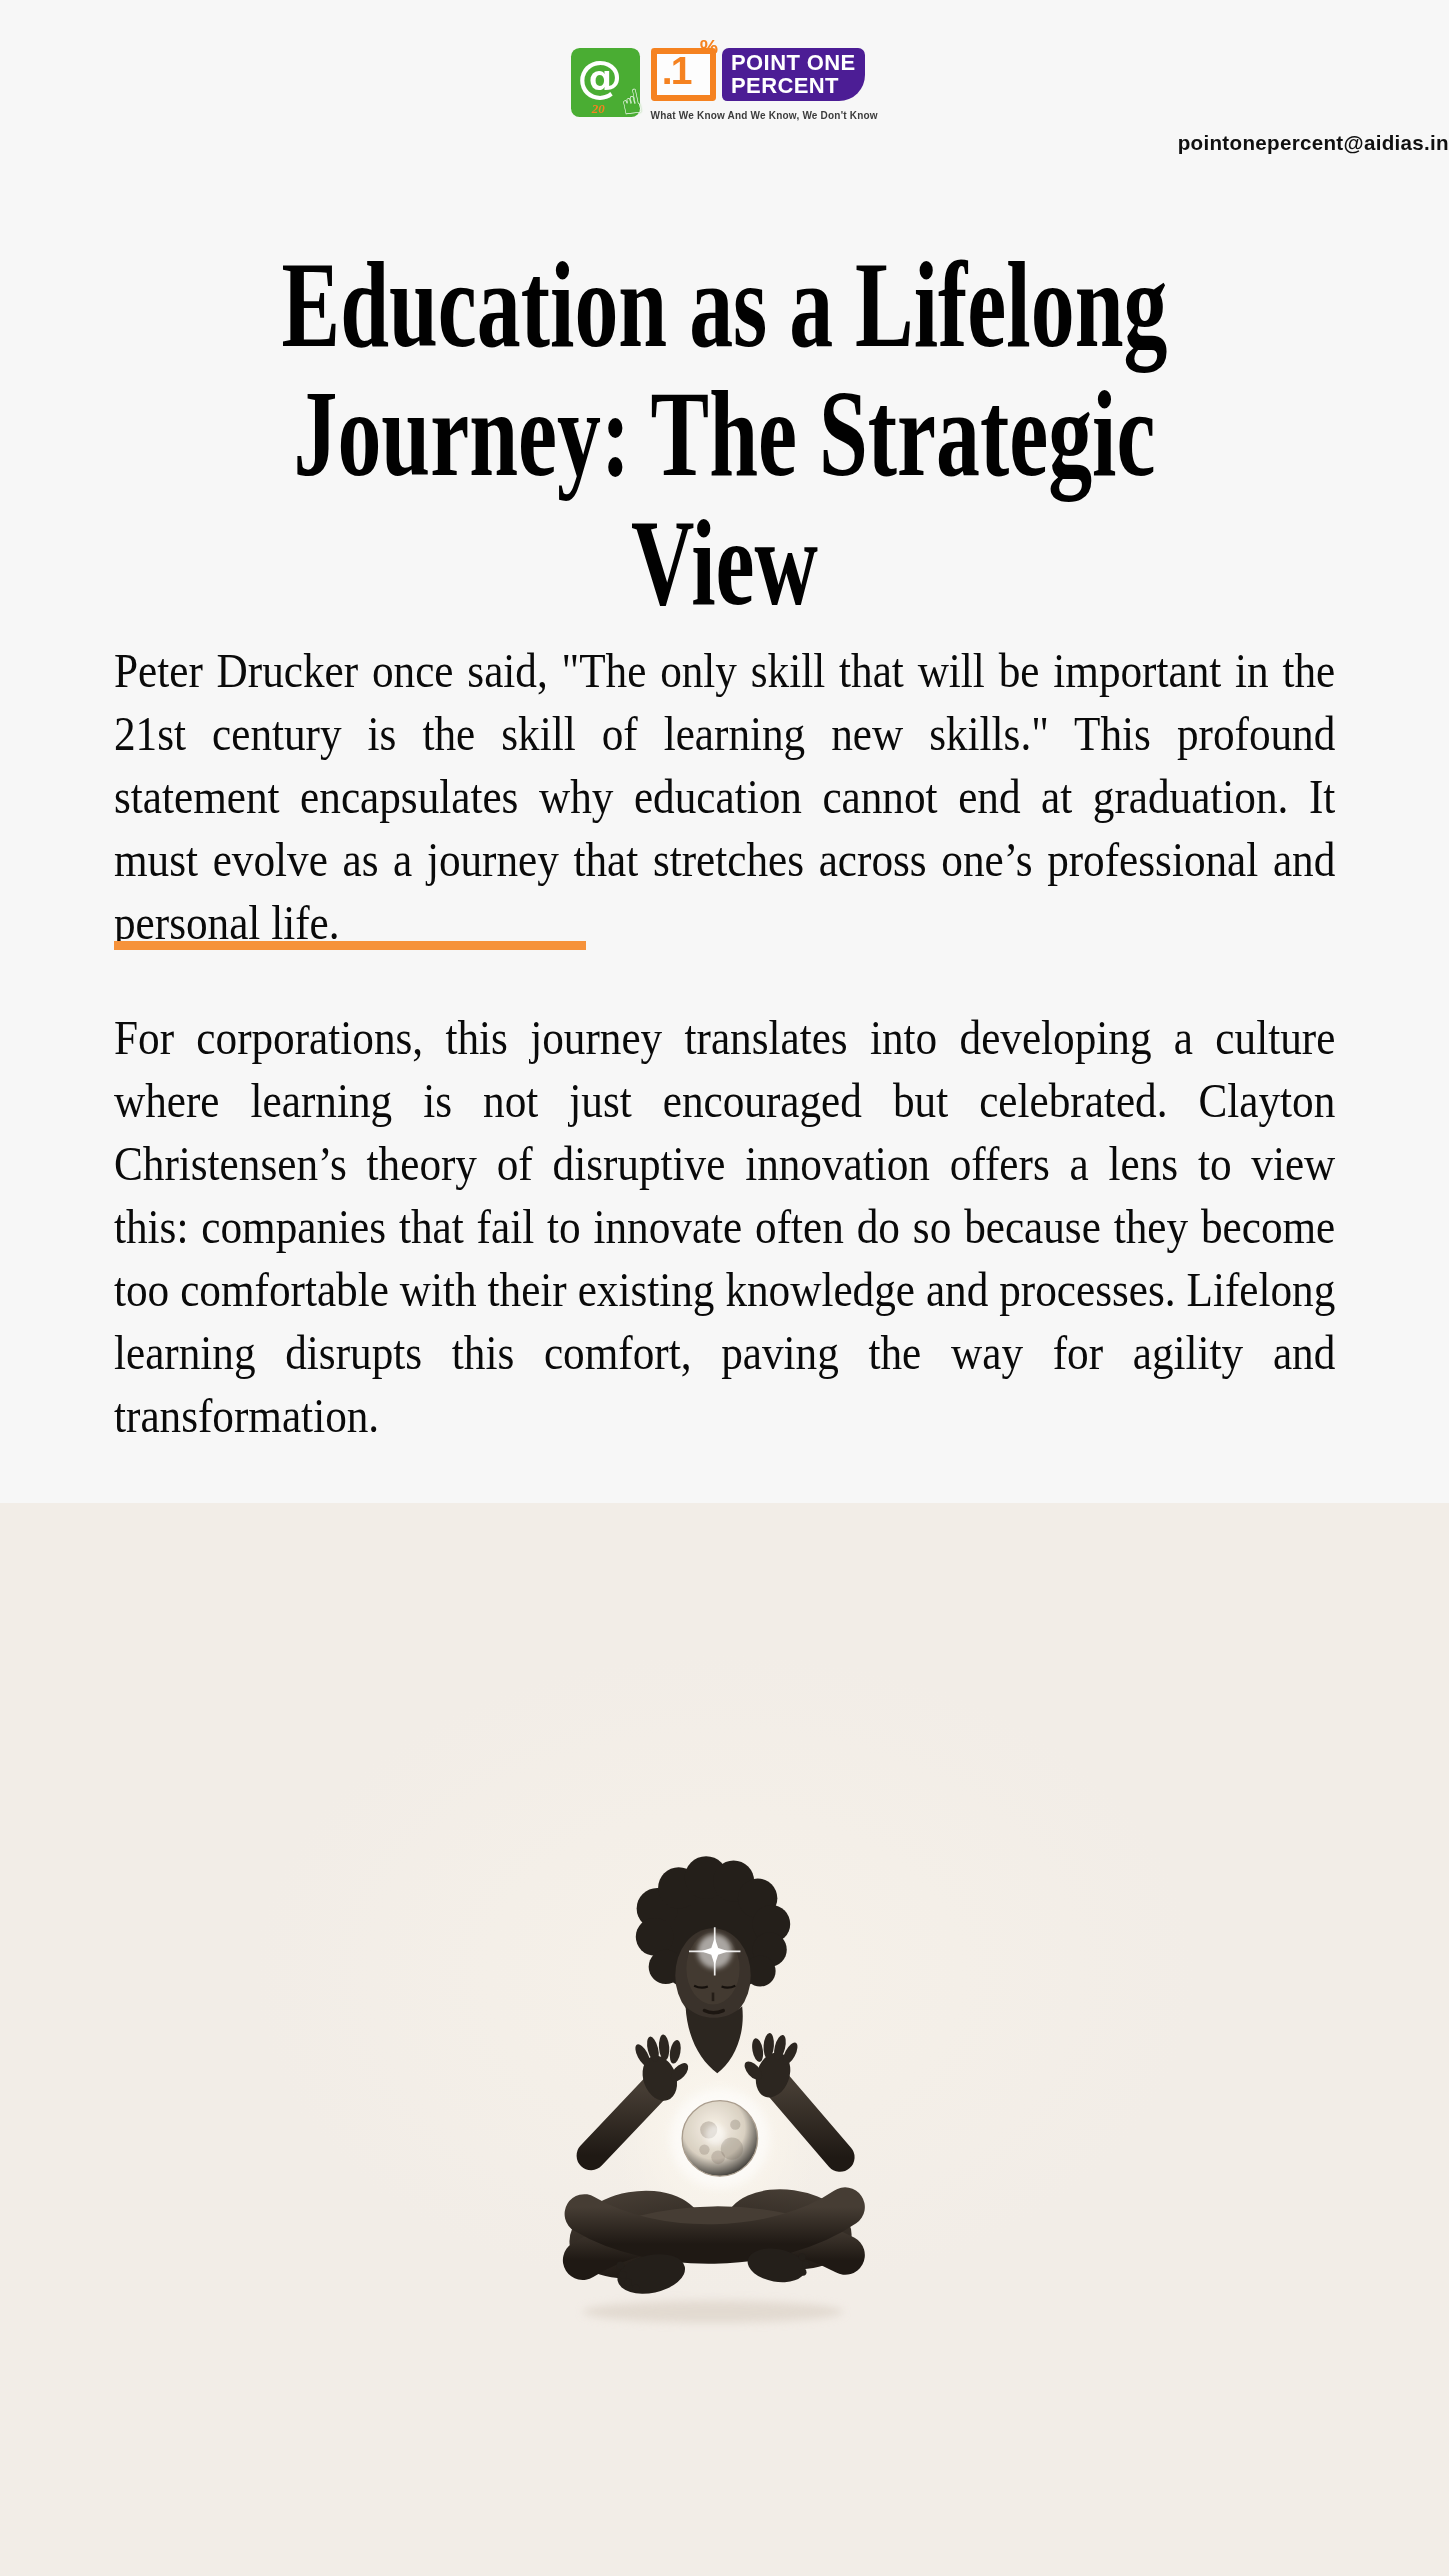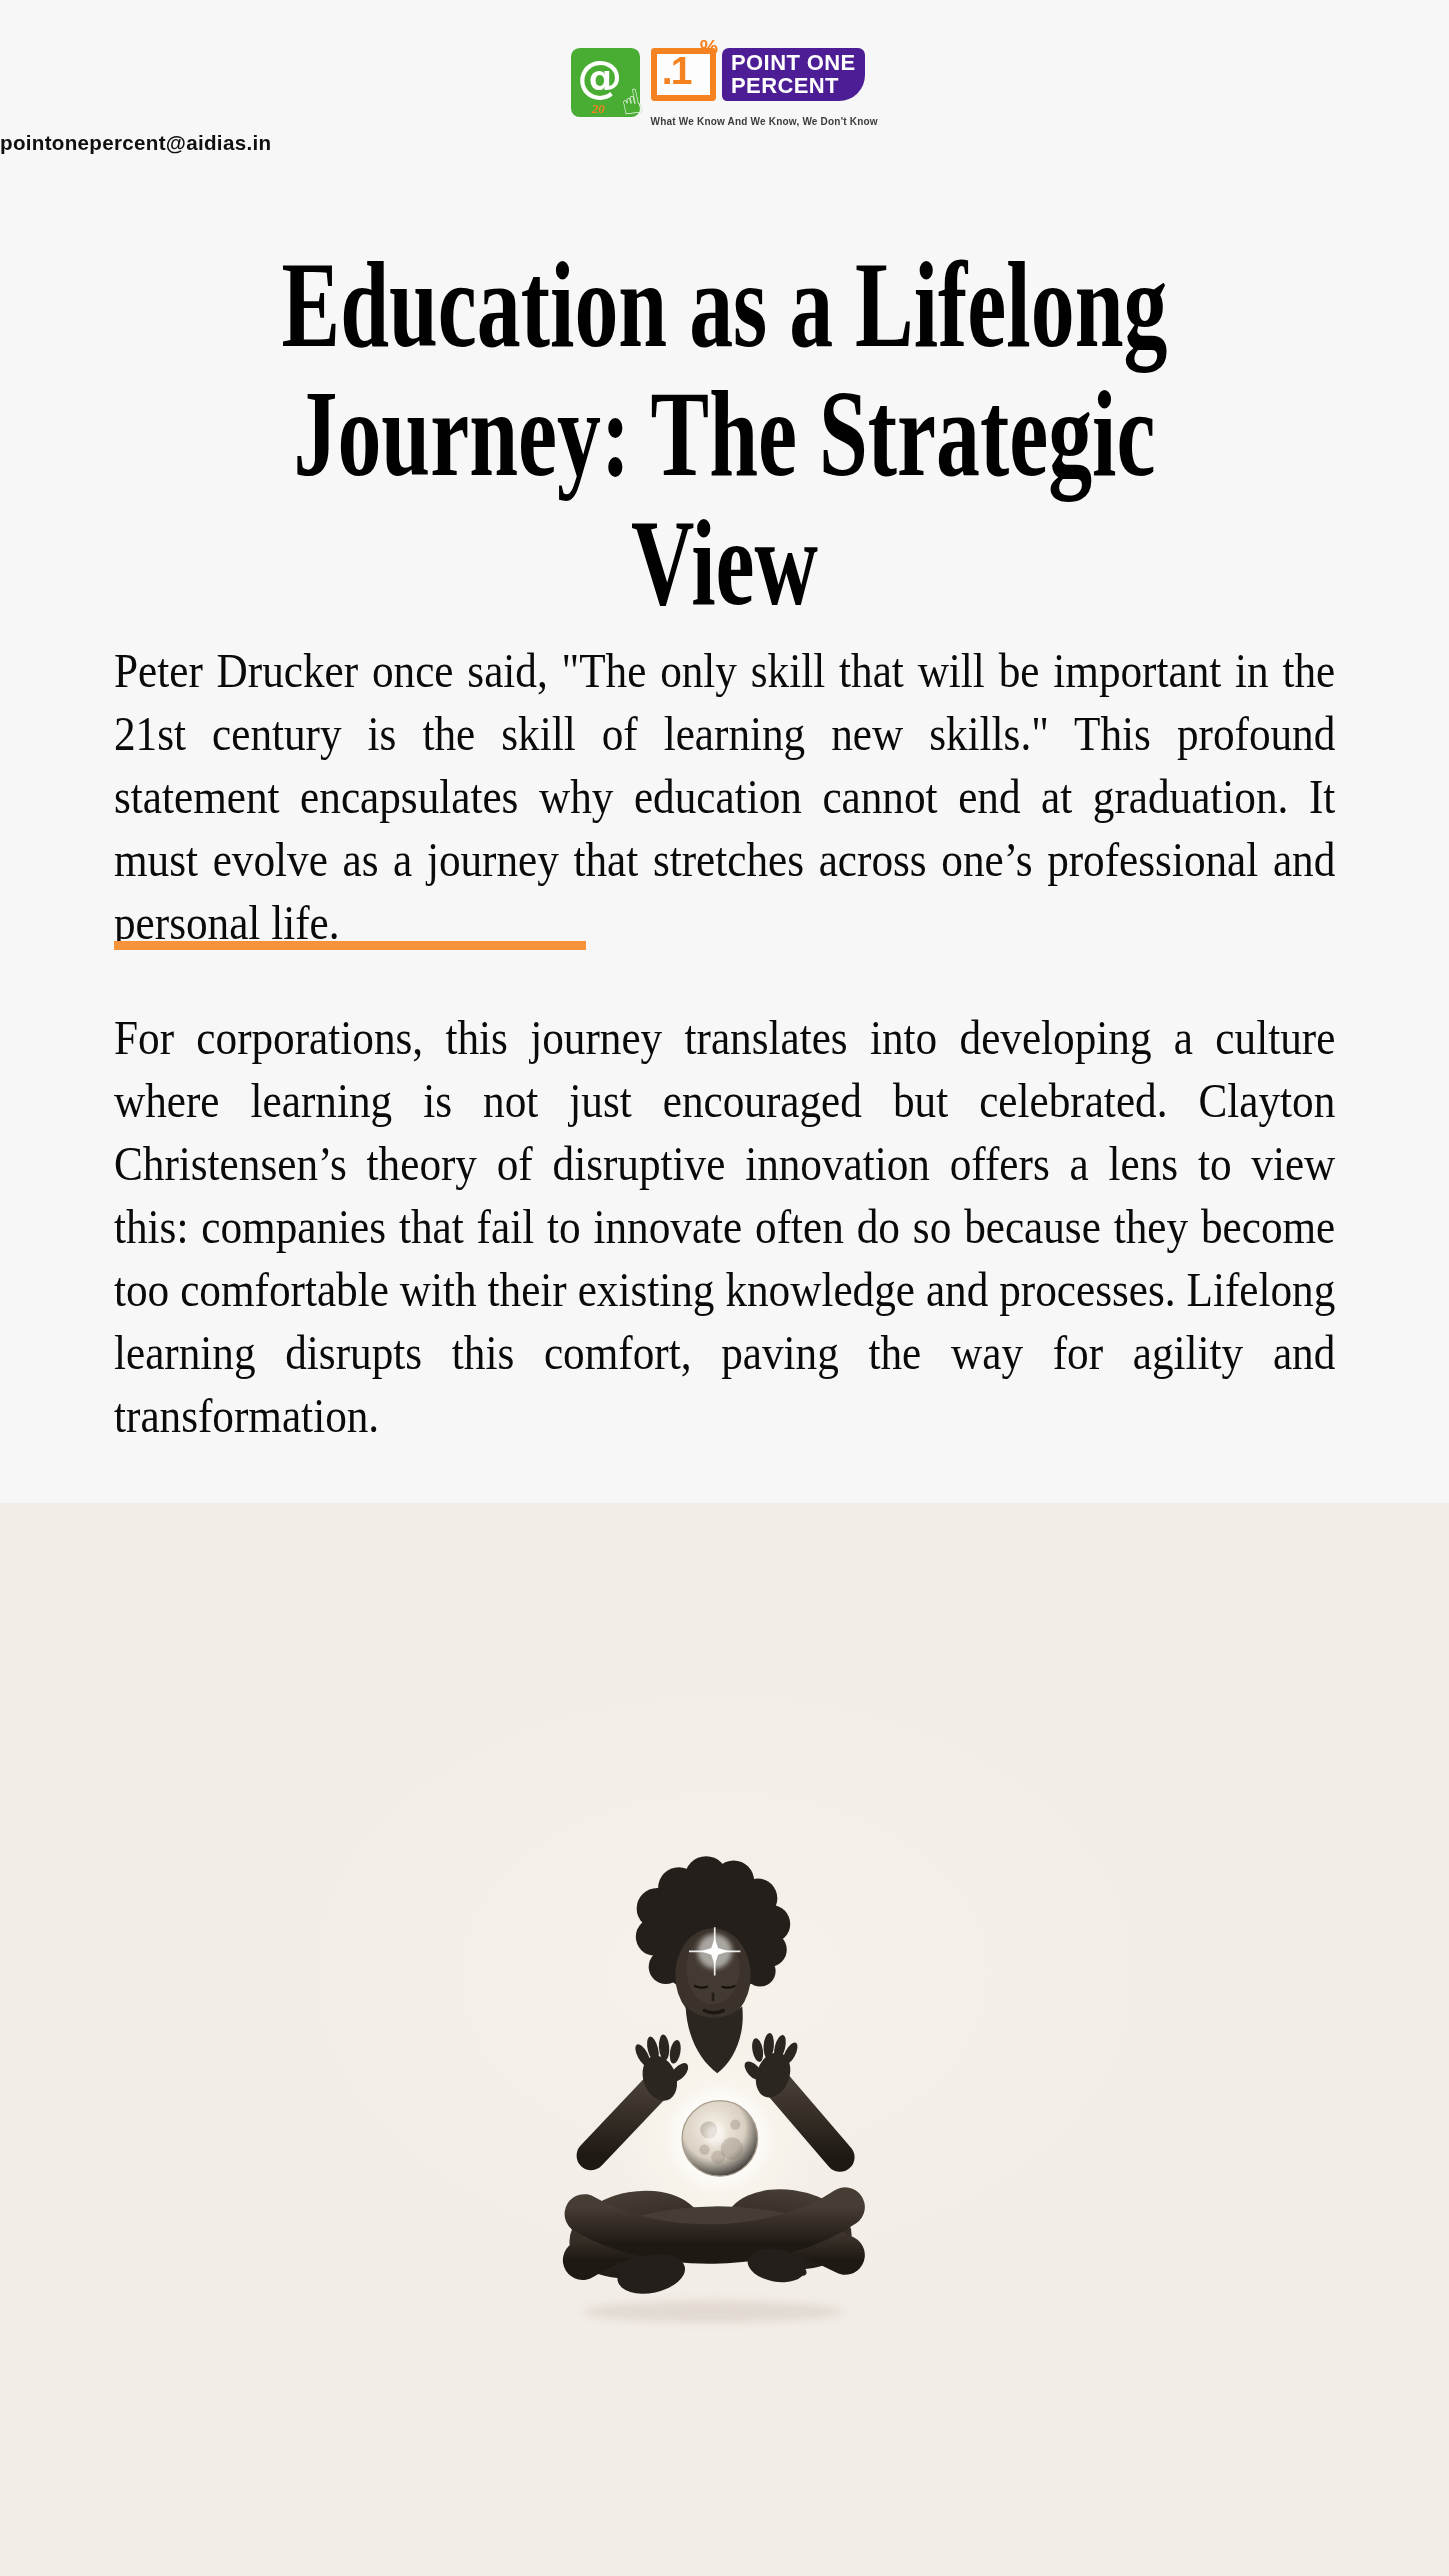--- a/index.html
+++ b/index.html
@@ -81,32 +81,32 @@
     border-radius: 6.9px 6.9px 26px 5.2px;
     padding: 3.4px 0 0 8.6px;
     display: flex; flex-direction: column;
     color: #ffffff;
     font-weight: bold;
     font-size: 22px;
     line-height: 23px;
     letter-spacing: 0.4px;
   }
   .tagline {
-    margin-top: 15px;
+    margin-top: 9px;
     color: #3c3c3c;
     font-size: 10px;
     font-weight: bold;
     letter-spacing: 0.2px;
     white-space: nowrap;
   }
   .email {
     position: absolute;
     top: 131px; left: 0;
     width: 100%;
-    text-align: left;
+    text-align: right;
     font-family: "Liberation Sans", "DejaVu Sans", sans-serif;
     font-size: 20.6px;
     font-weight: bold;
     color: #101010;
     letter-spacing: 0.3px;
   }
 
   
   .title {
     position: absolute;

